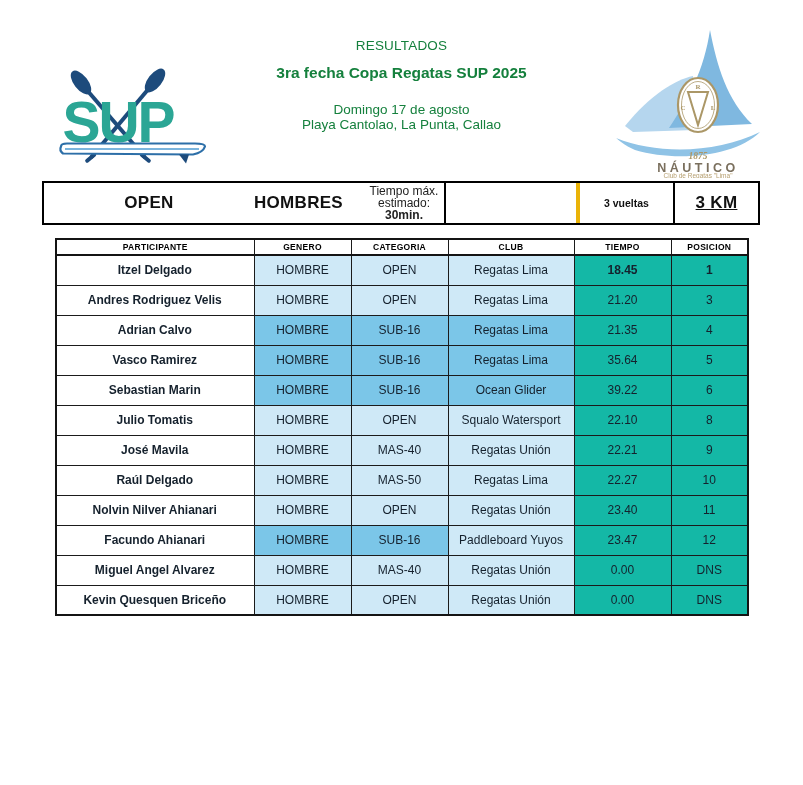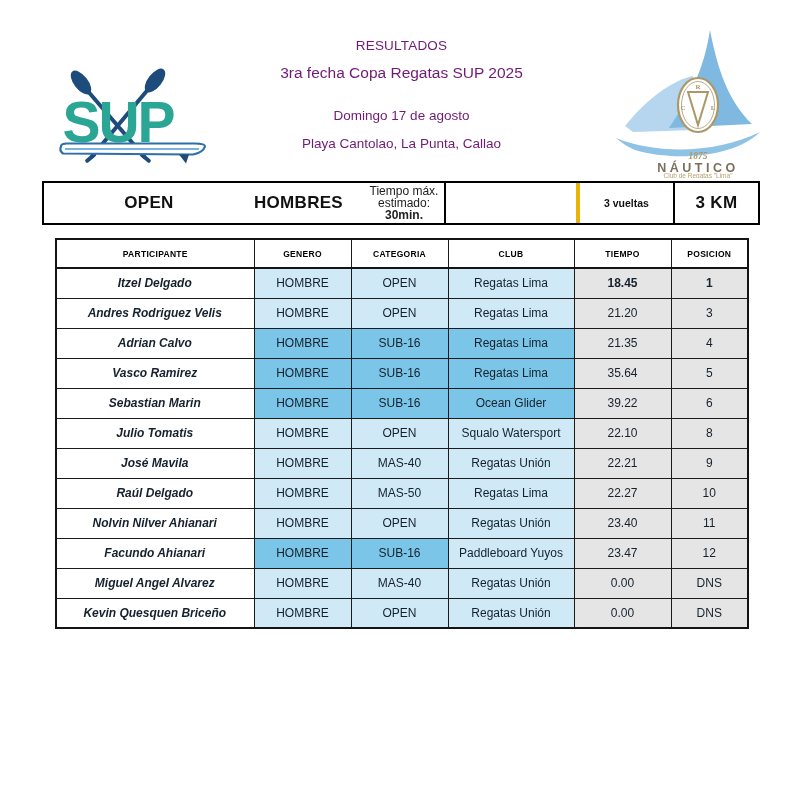--- a/index.html
+++ b/index.html
@@ -1,52 +1,52 @@
 <!DOCTYPE html>
 <html><head>
 <meta charset="utf-8">
 <style>
   html,body{margin:0;padding:0;background:#ffffff;}
   body{width:803px;height:785px;font-family:"Liberation Sans",sans-serif;color:#111;position:relative;overflow:hidden;}
   .page{position:absolute;inset:0;background:#fff;}
 
   
-  .title-block{position:absolute;top:38px;left:0;width:100%;text-align:center;color:#701a75;}
+  .title-block{position:absolute;top:38px;left:0;width:100%;text-align:center;color:#15803d;}
   .t1{font-size:13.5px;margin-bottom:11px;letter-spacing:.2px;}
-  .t2{font-size:15.5px;font-weight:400;margin-bottom:26px;}
-  .t3{font-size:13.5px;margin-bottom:13px;}
+  .t2{font-size:15.5px;font-weight:700;margin-bottom:20px;}
+  .t3{font-size:13.5px;margin-bottom:0;}
   .t4{font-size:13.5px;}
 
   .sup-logo{position:absolute;left:55px;top:52px;width:160px;height:118px;}
   .nautico-logo{position:absolute;left:613px;top:26px;width:152px;height:152px;}
 
   
   .summary-bar{position:absolute;left:42px;top:181px;width:718px;height:44px;
     border:2px solid #000;box-sizing:border-box;display:flex;align-items:stretch;background:#fff;}
   .sb-c1{flex:0 0 400px;display:flex;align-items:center;}
   .sb-open{flex:0 0 210px;text-align:center;font-size:17px;font-weight:700;letter-spacing:.3px;}
   .sb-gender{flex:0 0 115px;text-align:left;font-size:17px;font-weight:700;letter-spacing:.3px;}
   .sb-time{flex:1;text-align:center;padding-right:5px;font-size:12px;line-height:12px;color:#222;}
   .sb-c2{flex:0 0 130px;border-left:2px solid #000;}
   .sb-c3{flex:0 0 93px;border-left:4px solid #eab308;display:flex;align-items:center;justify-content:center;
     font-size:10.5px;font-weight:700;}
   .sb-c4{flex:1;border-left:2px solid #000;display:flex;align-items:center;justify-content:center;
-    font-size:17px;font-weight:700;letter-spacing:.3px;}
+    font-size:17px;font-weight:700;letter-spacing:.3px;text-decoration:underline;}
 
   
   table.results{position:absolute;left:55px;top:238px;width:692px;border-collapse:collapse;
     border:2px solid #141414;table-layout:fixed;background:#fff;}
   table.results th,table.results td{border:1.5px solid #1b1b1b;box-sizing:border-box;overflow:hidden;white-space:nowrap;}
-  table.results thead th{height:29px;font-size:8.5px;font-weight:700;letter-spacing:.3px;color:#000;
+  table.results thead th{height:16px;font-size:8.5px;font-weight:700;letter-spacing:.3px;color:#000;
     background:#fff;border-bottom:2px solid #141414;text-align:center;}
   table.results tbody td{height:30px;font-size:12px;color:#15212d;text-align:center;}
-  td.c-part{text-align:left;padding-left:0;font-weight:700;font-size:12.5px;color:#0c0c0c;font-style:italic;}
+  td.c-part{text-align:left;padding-left:0;font-weight:700;font-size:12.5px;color:#0c0c0c;}
   td.shade-light{background:#cfe9f7;}
   td.shade-medium{background:#7bc6e8;}
-  td.c-time,td.c-pos{background:#e5e5e5;color:#101820;}
+  td.c-time,td.c-pos{background:#14b8a6;color:#101820;}
   td.bold{font-weight:700;font-size:12.5px;color:#000;}
 </style>
 </head>
 <body>
 
 <div class="page">
 
   <svg class="sup-logo" viewBox="0 0 160 115">
     <g>
       <line x1="28" y1="32" x2="90" y2="104" stroke="#1d4b7c" stroke-width="4"></line>

